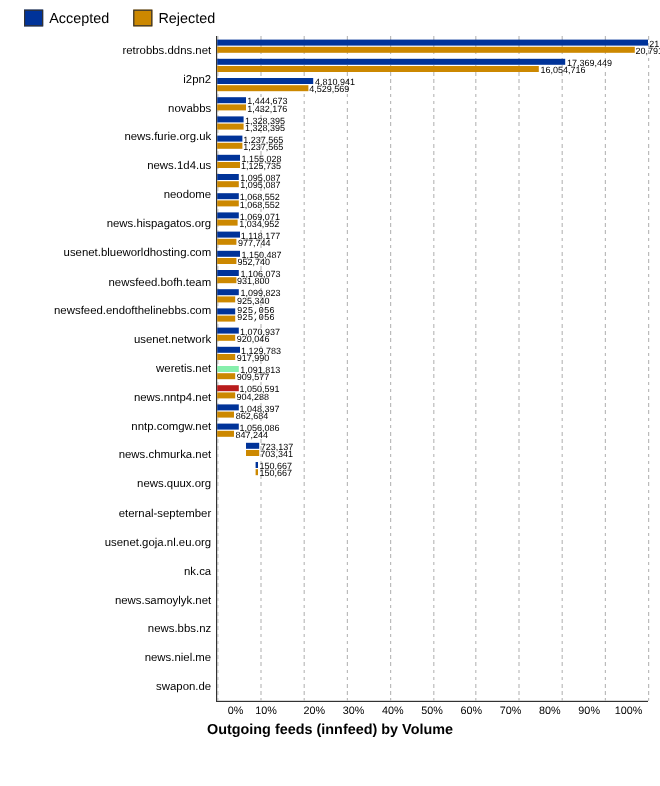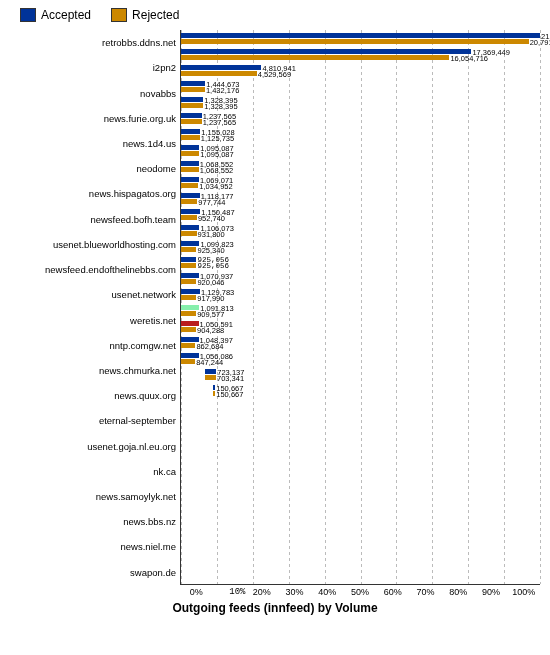--- a/index.html
+++ b/index.html
@@ -86,25 +86,26 @@
     <div style="display:flex; flex:1;">
 
       <div class="y-labels" id="y-labels-container">
       <div class="y-label">retrobbs.ddns.net</div>
           <div class="y-label">i2pn2</div>
           <div class="y-label">novabbs</div>
           <div class="y-label">news.furie.org.uk</div>
           <div class="y-label">news.1d4.us</div>
           <div class="y-label">neodome</div>
           <div class="y-label">news.hispagatos.org</div>
+          <div class="y-label">usenet.blueworldhosting.com</div>
           <div class="y-label">newsfeed.bofh.team</div>
-          <div class="y-label">usenet.blueworldhosting.com</div>
           <div class="y-label">newsfeed.endofthelinebbs.com</div>
           <div class="y-label">usenet.network</div>
           <div class="y-label">weretis.net</div>
+          <div class="y-label">news.nntp4.net</div>
           <div class="y-label">nntp.comgw.net</div>
           <div class="y-label">news.chmurka.net</div>
           <div class="y-label">news.quux.org</div>
           <div class="y-label">eternal-september</div>
           <div class="y-label">usenet.goja.nl.eu.org</div>
           <div class="y-label">nk.ca</div>
           <div class="y-label">news.samoylyk.net</div>
           <div class="y-label">news.bbs.nz</div>
           <div class="y-label">news.niel.me</div>
           <div class="y-label">swapon.de</div>
@@ -304,21 +305,21 @@
             </div>
             <div style="height: 5px; width: 0.70174%; background: rgb(204, 136, 0); position: relative; margin-top: 1px;">
               <span style="position: absolute; left: calc(100% + 1px); top: -1px; font-size: 7.5px; white-space: nowrap;">150,667</span>
             </div>
           </div>
         </div>
     </div>
 
     <div style="display:flex; padding-left:170px; margin-top:2px;" id="x-axis-container">
     <span style="flex: 1 1 0%; text-align: center; font-size: 9px;">0%</span>
-        <span style="flex: 1 1 0%; text-align: right; font-size: 9px; font-family: Liberation Mono, monospace;">10%</span>
+        <span style="flex: 1 1 0%; text-align: left; font-size: 9px;">10%</span>
         <span style="flex: 1 1 0%; text-align: center; font-size: 9px;">20%</span>
         <span style="flex: 1 1 0%; text-align: center; font-size: 9px;">30%</span>
         <span style="flex: 1 1 0%; text-align: center; font-size: 9px;">40%</span>
         <span style="flex: 1 1 0%; text-align: center; font-size: 9px;">50%</span>
         <span style="flex: 1 1 0%; text-align: center; font-size: 9px;">60%</span>
         <span style="flex: 1 1 0%; text-align: center; font-size: 9px;">70%</span>
         <span style="flex: 1 1 0%; text-align: center; font-size: 9px;">80%</span>
         <span style="flex: 1 1 0%; text-align: center; font-size: 9px;">90%</span>
         <span style="flex: 1 1 0%; text-align: center; font-size: 9px;">100%</span>
       </div>

